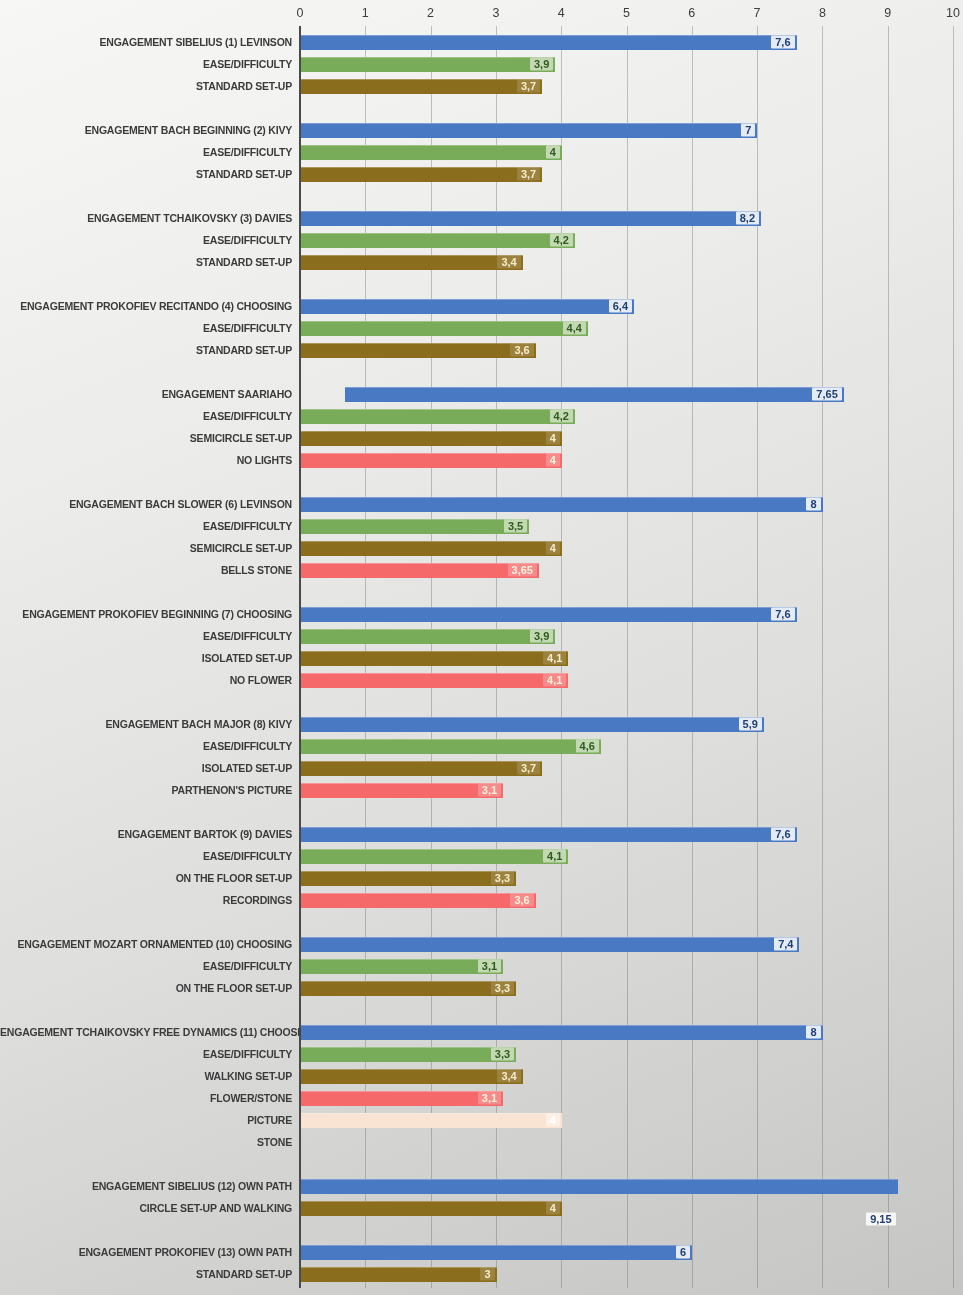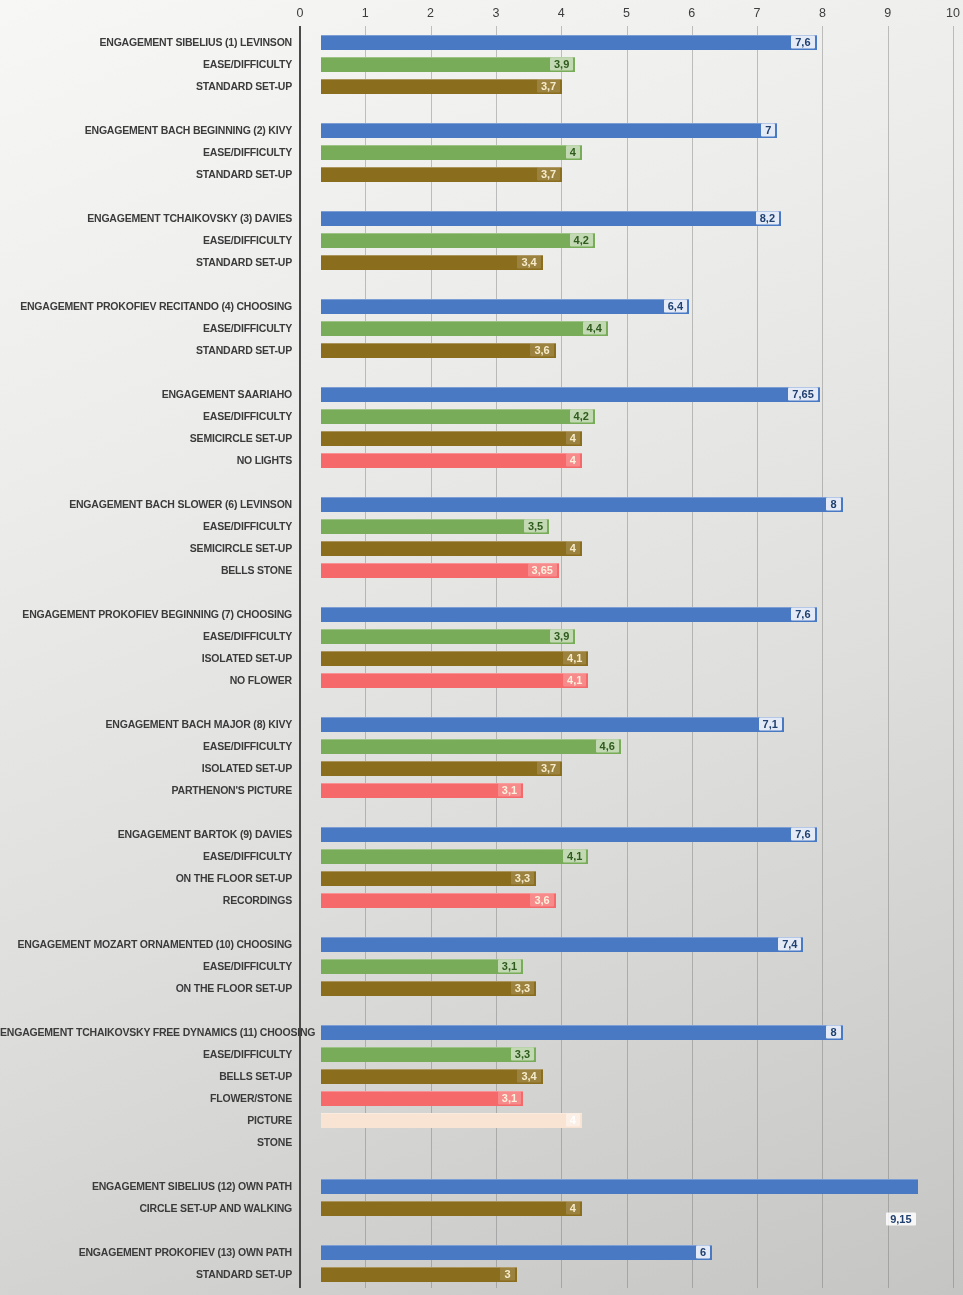--- a/index.html
+++ b/index.html
@@ -41,21 +41,20 @@
     position: absolute;
     left: 0;
     top: 31px;
     width: 963px;
   }
   .bar-group { margin-bottom: 22px; }
   .bar-row {
     height: 22px;
     display: flex;
     align-items: center;
-    gap: 20px;
   }
   .row-label {
     width: 301px;
     box-sizing: border-box;
     padding-right: 9px;
     text-align: right;
     font-size: 10.5px;
     font-weight: 700;
     letter-spacing: -0.2px;
     color: #3b3b3b;
@@ -192,21 +191,21 @@
             <div class="bar" style="width: 221.68px; background: rgb(139, 109, 30);">
               <span class="value-label" style="color: rgb(246, 236, 203); background: rgba(255, 255, 255, 0.15);">3,4</span>
             </div>
           </div>
         </div>
       </div>
       <div class="bar-group">
         <div class="bar-row">
           <div class="row-label">ENGAGEMENT PROKOFIEV RECITANDO (4) CHOOSING</div>
           <div class="bar-track">
-            <div class="bar" style="width: 368px; background: rgb(74, 121, 196);">
+            <div class="bar" style="width: 333px; background: rgb(74, 121, 196);">
               <span class="value-label" style="color: rgb(32, 64, 111); background: rgba(255, 255, 255, 0.85);">6,4</span>
             </div>
           </div>
         </div>
         <div class="bar-row">
           <div class="row-label">EASE/DIFFICULTY</div>
           <div class="bar-track">
             <div class="bar" style="width: 286.88px; background: rgb(121, 172, 88);">
               <span class="value-label" style="color: rgb(47, 90, 29); background: rgba(255, 255, 255, 0.55);">4,4</span>
             </div>
@@ -218,21 +217,21 @@
             <div class="bar" style="width: 234.72px; background: rgb(139, 109, 30);">
               <span class="value-label" style="color: rgb(246, 236, 203); background: rgba(255, 255, 255, 0.15);">3,6</span>
             </div>
           </div>
         </div>
       </div>
       <div class="bar-group">
         <div class="bar-row">
           <div class="row-label">ENGAGEMENT SAARIAHO</div>
           <div class="bar-track">
-            <div class="bar" style="width: 498.78px; background: rgb(74, 121, 196);">
+            <div class="bar" style="width: 498.78px; background: rgb(74, 121, 196); margin-left: 44px;">
               <span class="value-label" style="color: rgb(32, 64, 111); background: rgba(255, 255, 255, 0.85);">7,65</span>
             </div>
           </div>
         </div>
         <div class="bar-row">
           <div class="row-label">EASE/DIFFICULTY</div>
           <div class="bar-track">
             <div class="bar" style="width: 273.84px; background: rgb(121, 172, 88);">
               <span class="value-label" style="color: rgb(47, 90, 29); background: rgba(255, 255, 255, 0.55);">4,2</span>
             </div>
@@ -321,21 +320,21 @@
               <span class="value-label" style="color: rgb(253, 242, 221); background: rgba(255, 255, 255, 0.22);">4,1</span>
             </div>
           </div>
         </div>
       </div>
       <div class="bar-group">
         <div class="bar-row">
           <div class="row-label">ENGAGEMENT BACH MAJOR (8) KIVY</div>
           <div class="bar-track">
             <div class="bar" style="width: 462.92px; background: rgb(74, 121, 196);">
-              <span class="value-label" style="color: rgb(32, 64, 111); background: rgba(255, 255, 255, 0.85);">7,1</span>
+              <span class="value-label" style="color: rgb(32, 64, 111); background: rgba(255, 255, 255, 0.85);">5,9</span>
             </div>
           </div>
         </div>
         <div class="bar-row">
           <div class="row-label">EASE/DIFFICULTY</div>
           <div class="bar-track">
             <div class="bar" style="width: 299.92px; background: rgb(121, 172, 88);">
               <span class="value-label" style="color: rgb(47, 90, 29); background: rgba(255, 255, 255, 0.55);">4,6</span>
             </div>
           </div>
@@ -388,21 +387,21 @@
             <div class="bar" style="width: 234.72px; background: rgb(245, 105, 107);">
               <span class="value-label" style="color: rgb(253, 242, 221); background: rgba(255, 255, 255, 0.22);">3,6</span>
             </div>
           </div>
         </div>
       </div>
       <div class="bar-group">
         <div class="bar-row">
           <div class="row-label">ENGAGEMENT MOZART ORNAMENTED (10) CHOOSING</div>
           <div class="bar-track">
-            <div class="bar" style="width: 482.48px; background: rgb(74, 121, 196);">
+            <div class="bar" style="width: 482.48px; background: rgb(74, 121, 196); padding-left: 16px;">
               <span class="value-label" style="color: rgb(32, 64, 111); background: rgba(255, 255, 255, 0.85);">7,4</span>
             </div>
           </div>
         </div>
         <div class="bar-row">
           <div class="row-label">EASE/DIFFICULTY</div>
           <div class="bar-track">
             <div class="bar" style="width: 202.12px; background: rgb(121, 172, 88);">
               <span class="value-label" style="color: rgb(47, 90, 29); background: rgba(255, 255, 255, 0.55);">3,1</span>
             </div>
@@ -428,21 +427,21 @@
         </div>
         <div class="bar-row">
           <div class="row-label">EASE/DIFFICULTY</div>
           <div class="bar-track">
             <div class="bar" style="width: 215.16px; background: rgb(121, 172, 88);">
               <span class="value-label" style="color: rgb(47, 90, 29); background: rgba(255, 255, 255, 0.55);">3,3</span>
             </div>
           </div>
         </div>
         <div class="bar-row">
-          <div class="row-label">BELLS SET-UP</div>
+          <div class="row-label">WALKING SET-UP</div>
           <div class="bar-track">
             <div class="bar" style="width: 221.68px; background: rgb(139, 109, 30);">
               <span class="value-label" style="color: rgb(246, 236, 203); background: rgba(255, 255, 255, 0.15);">3,4</span>
             </div>
           </div>
         </div>
         <div class="bar-row">
           <div class="row-label">FLOWER/STONE</div>
           <div class="bar-track">
             <div class="bar" style="width: 202.12px; background: rgb(245, 105, 107);">

